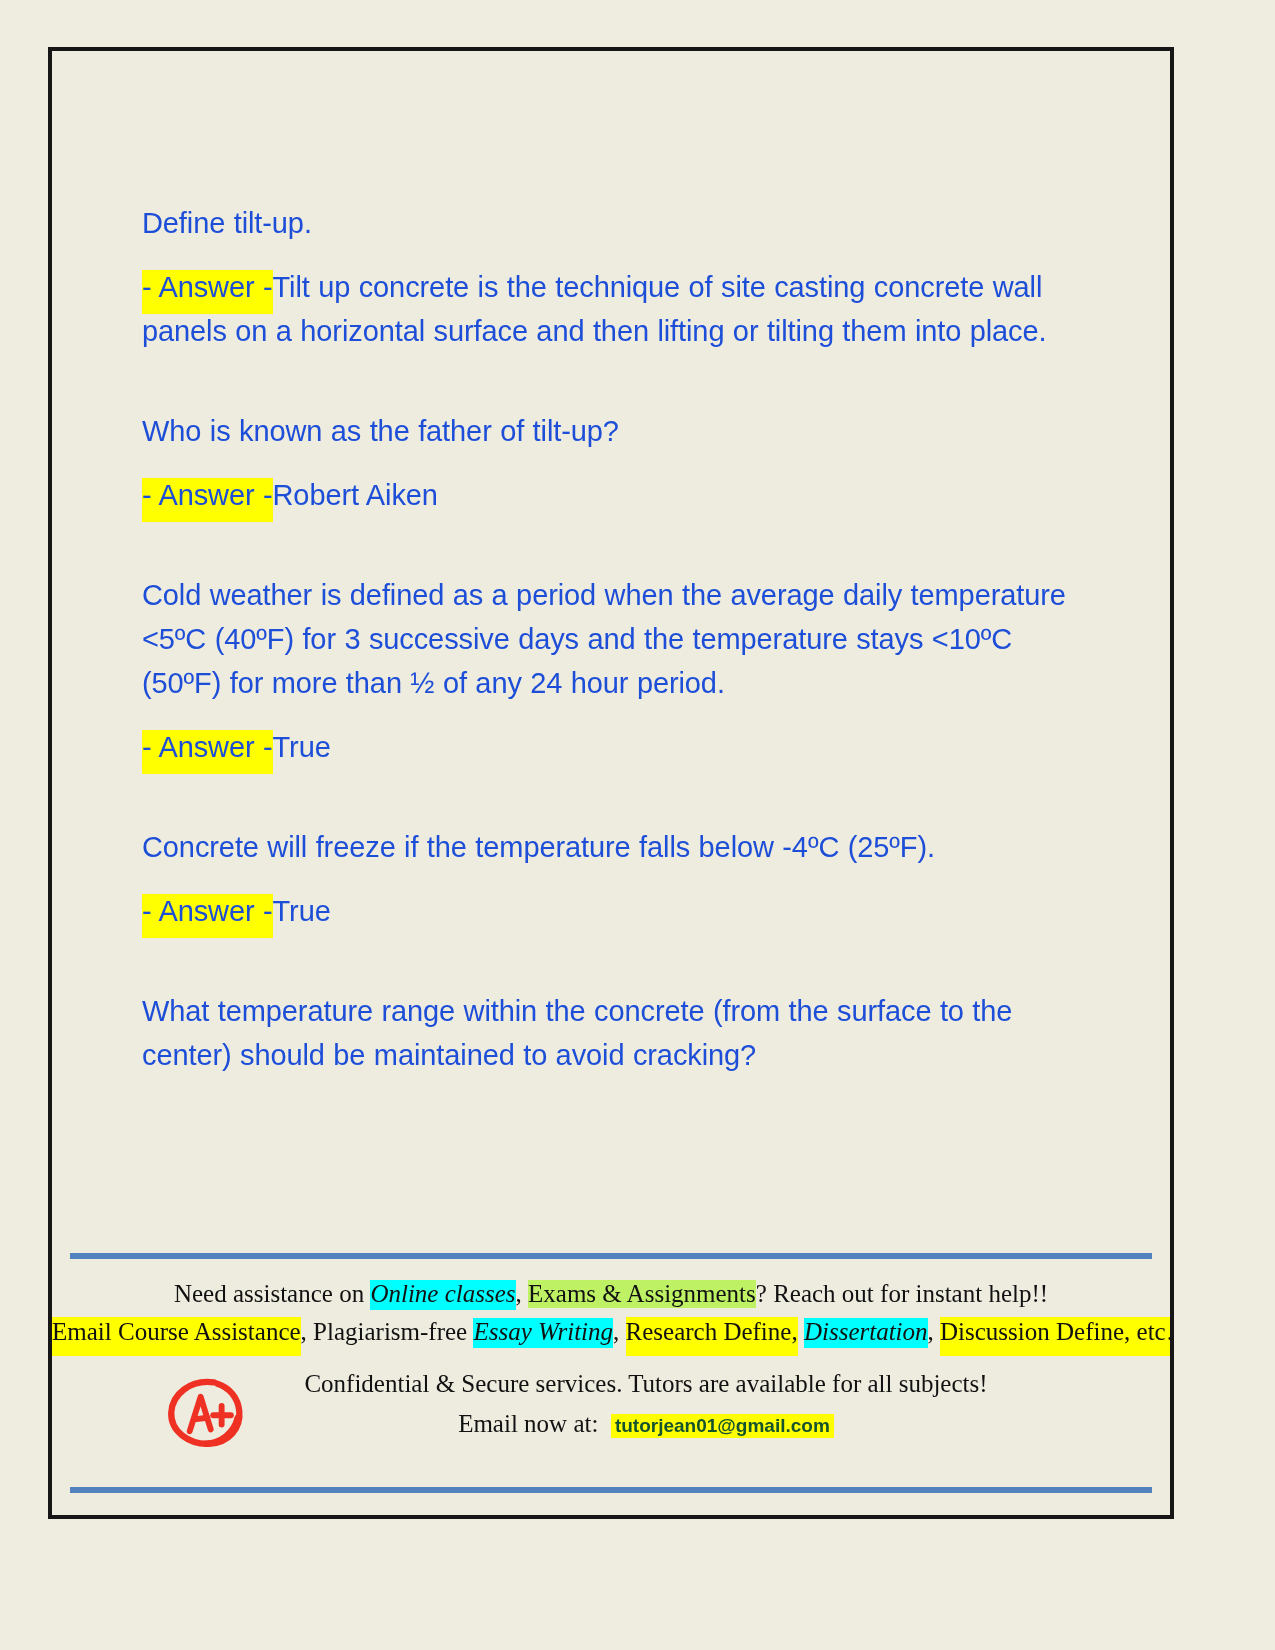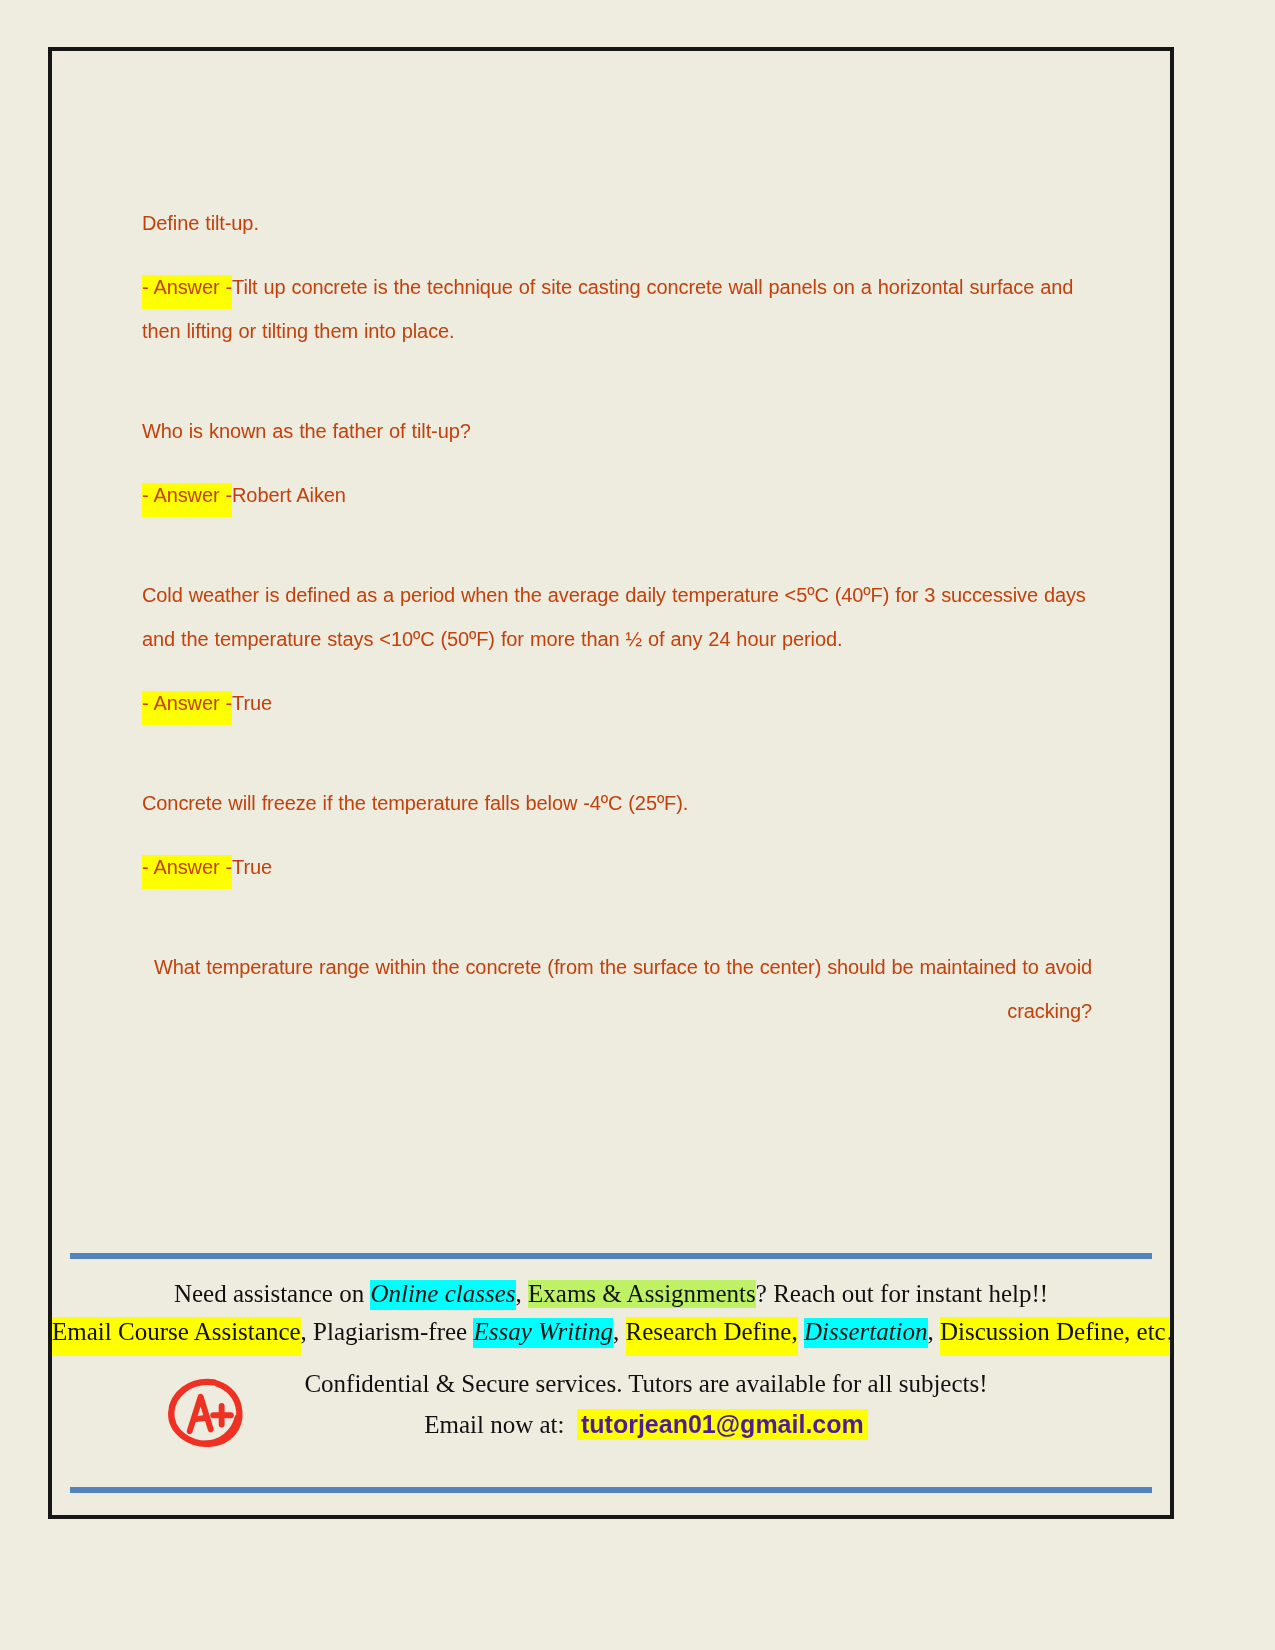--- a/index.html
+++ b/index.html
@@ -32,27 +32,27 @@
   #doc-body {
     position: absolute;
     left: 90px;
     top: 150px;
     width: 950px;
   }
 
   .qa-block {
     margin: 0 0 56px 0;
   }
-  .qa-block:last-child { margin-bottom: 0; text-align: right; }
+  .qa-block:last-child { margin-bottom: 0; }
 
   .para {
     font-family: "Liberation Sans", sans-serif;
-    font-size: 20px;
+    font-size: 29px;
     line-height: 44px;
-    color: #c2410c;
+    color: #1d4ed8;
     letter-spacing: -0.1px;
     margin: 0 0 20px 0;
     word-spacing: 0.5px;
   }
   .para:last-child { margin-bottom: 0; }
 
   .hl-yellow {
     background: #ffff00;
     padding: 1px 0 11px 0;
     box-decoration-break: clone;
@@ -116,24 +116,24 @@
   #footer-contact {
     margin: 0;
     padding-left: 70px;
   }
   #footer-line-3 { margin: 0; }
   #footer-line-4 { margin: 2px 0 0 0; }
 
   .email-bold {
     font-family: "Liberation Sans", sans-serif;
     font-weight: bold;
-    font-size: 25px;
+    font-size: 19px;
     background: #ffff00;
     padding: 1px 4px 2px 4px;
-    color: #4c1d95;
+    color: #14532d;
   }
 
   .spacer-pad { display: inline-block; }
 </style>
 </head>
 <body>
 
 <div id="page-sheet">
 
   <div id="doc-body">

